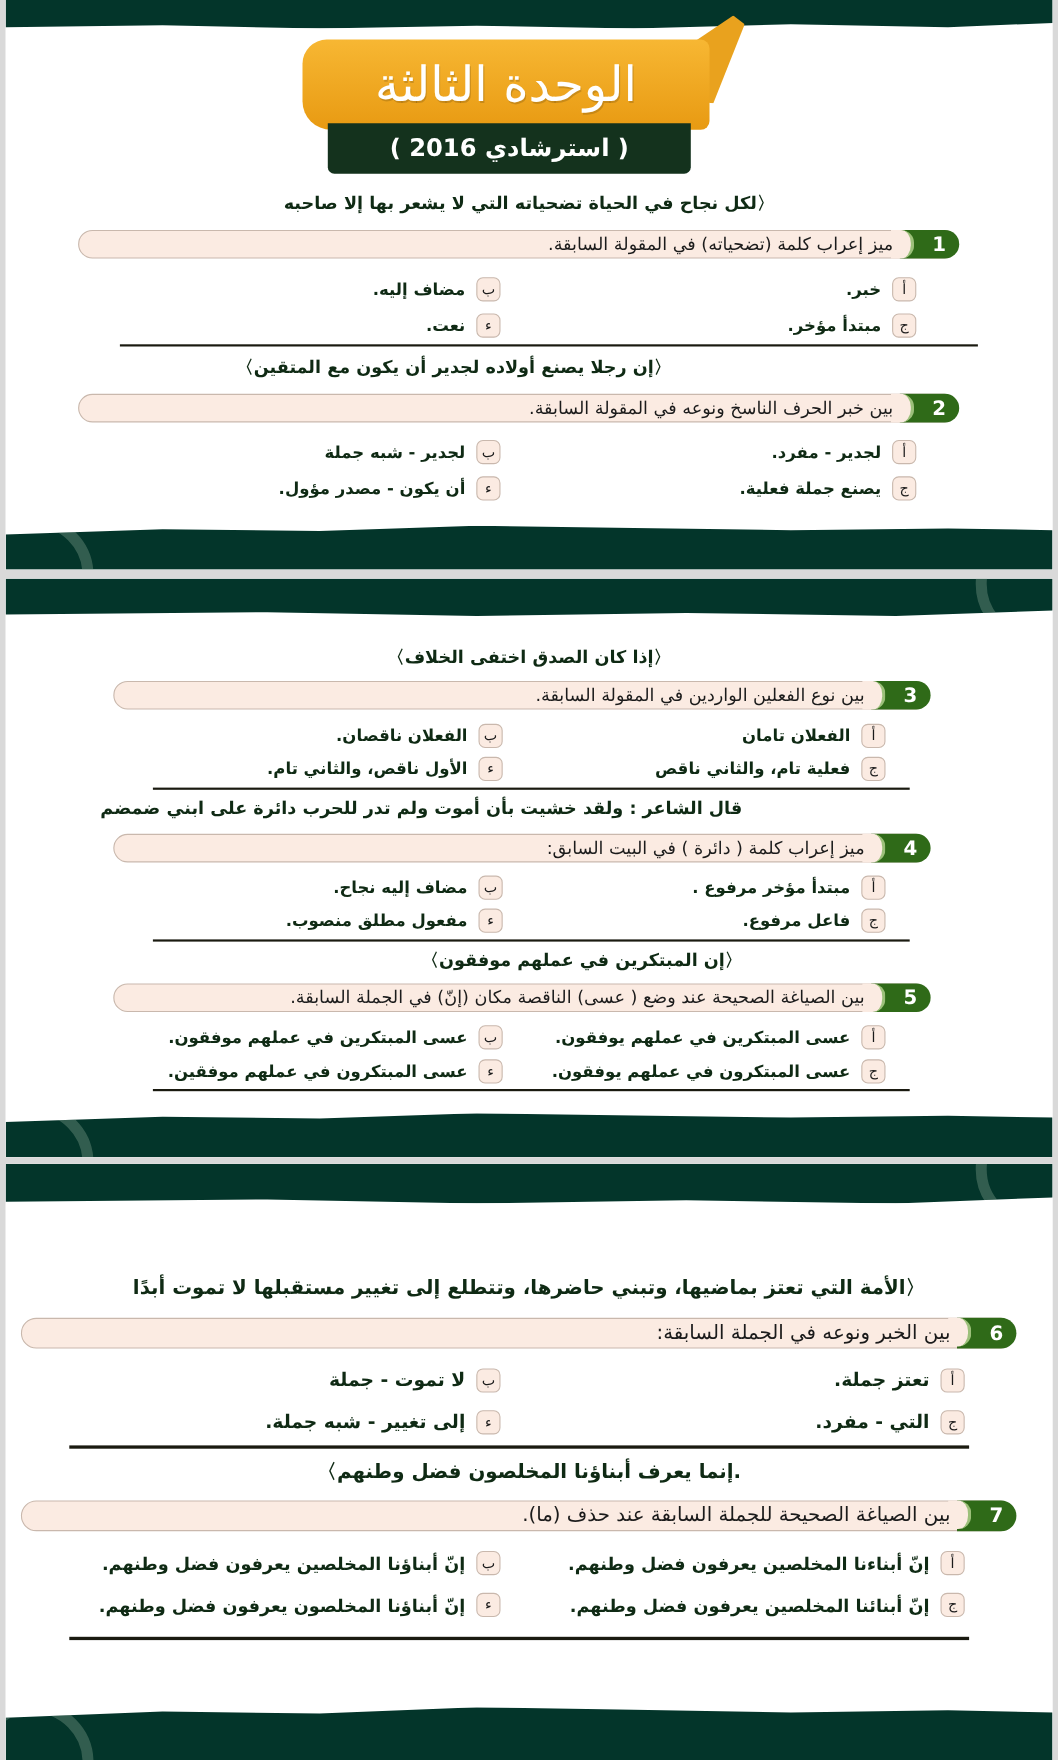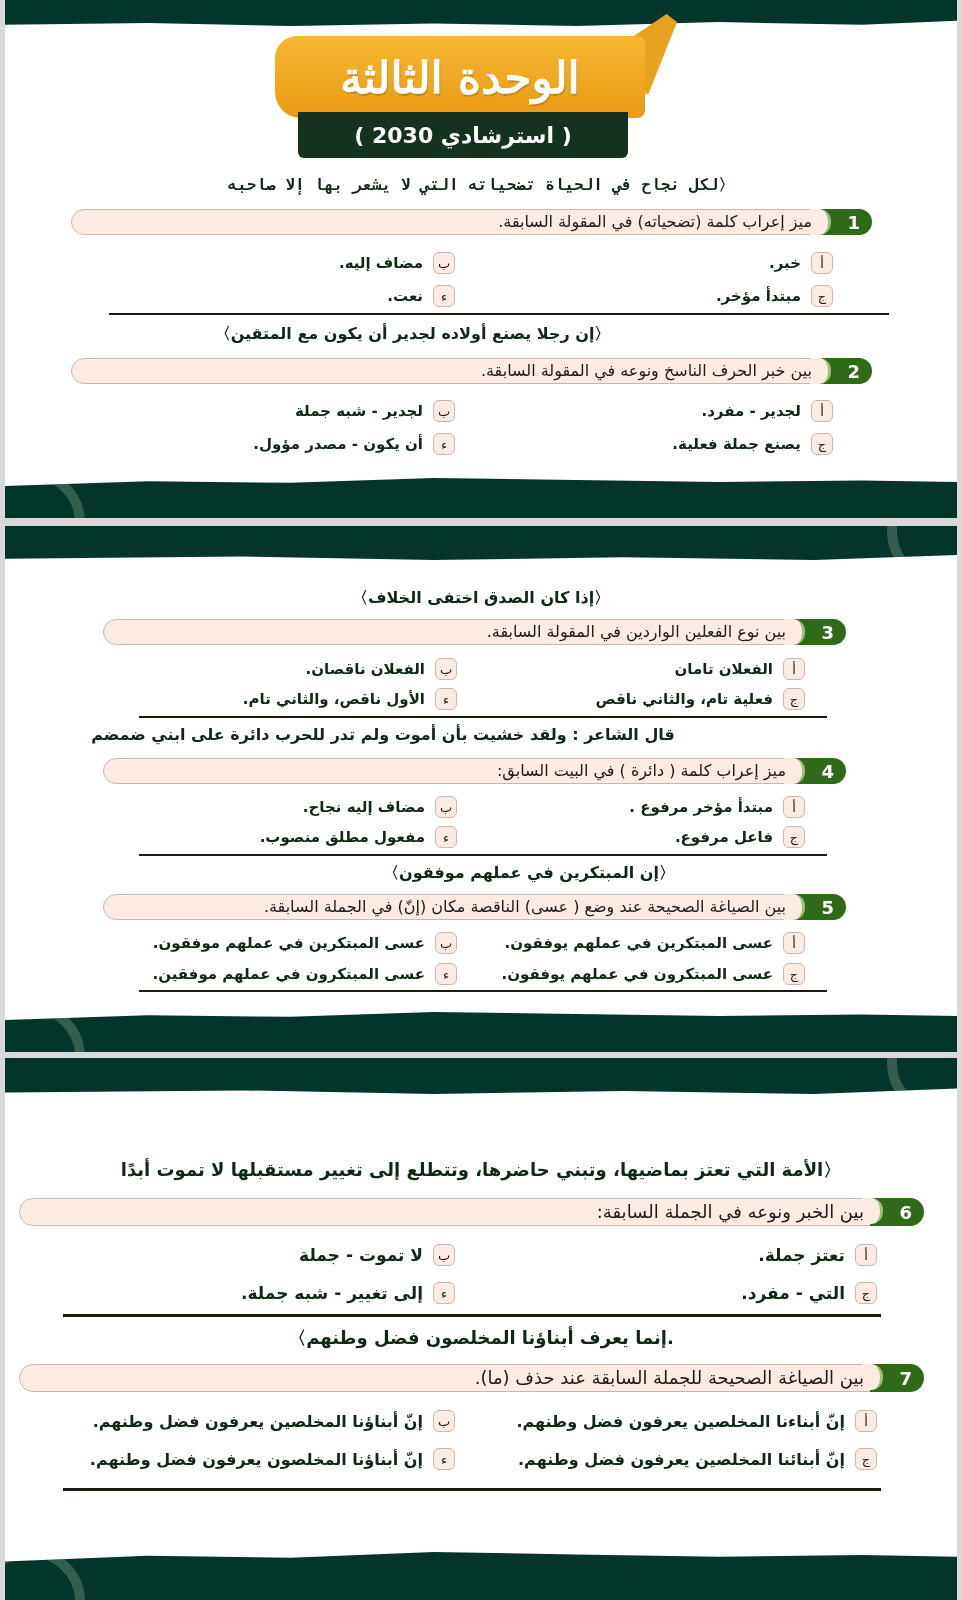--- a/index.html
+++ b/index.html
@@ -4,42 +4,42 @@
 <style>
   html,body{margin:0;padding:0;}
   body{width:962px;height:1600px;background:#d9d9d9;position:relative;overflow:hidden;font-family:"DejaVu Sans",sans-serif;}
   .page{position:absolute;left:5px;width:952px;background:#ffffff;overflow:hidden;}
   .band{position:absolute;left:0;width:100%;background:#03352a;}
   .band-top{top:0;height:26px;clip-path:polygon(0 0,100% 0,100% 80%,90% 95%,75% 85%,60% 100%,45% 90%,30% 100%,15% 88%,0 95%);}
   .band-bottom{bottom:0;clip-path:polygon(0 20%,15% 8%,30% 12%,45% 0,60% 5%,75% 10%,90% 6%,100% 10%,100% 100%,0 100%);}
   .band .orn{position:absolute;width:90px;height:90px;border-radius:50%;border:10px solid rgba(140,170,150,0.35);}
   .ribbon{position:absolute;left:270px;top:36px;width:370px;height:82px;background:linear-gradient(#f7b733,#e89a12);border-radius:22px 8px 8px 26px;}
   .ribbon-tail{position:absolute;left:620px;top:14px;width:52px;height:80px;background:#e9a21e;clip-path:polygon(80% 0,100% 10%,45% 100%,0 95%,0 35%);}
-  .ribbon-title{position:absolute;left:270px;top:36px;width:370px;height:82px;display:flex;align-items:center;justify-content:center;color:#fff;font-family:"DejaVu Serif",serif;font-weight:bold;font-size:44px;direction:rtl;text-shadow:1px 2px 0 rgba(0,0,0,0.15);}
+  .ribbon-title{position:absolute;left:270px;top:36px;width:370px;height:82px;display:flex;align-items:center;justify-content:center;color:#fff;font-family:"DejaVu Serif",serif;font-weight:normal;font-size:44px;direction:rtl;text-shadow:1px 2px 0 rgba(0,0,0,0.15);}
   .subtitle{position:absolute;left:293px;top:112px;width:330px;height:46px;background:#14321d;border-radius:0 0 6px 6px;color:#fff;display:flex;align-items:center;justify-content:center;font-weight:bold;font-size:22px;direction:rtl;}
   .quote{position:absolute;direction:rtl;text-align:center;font-weight:bold;color:#0f2a14;font-size:16px;white-space:nowrap;}
   .qbar{position:absolute;height:26px;background:#fbebe2;border:1px solid #c9b8ad;border-radius:14px;box-sizing:border-box;}
   .qnum{position:absolute;top:-1px;right:-2px;height:26px;width:54px;background:#2f6a18;border-radius:0 14px 14px 0;color:#fff;font-weight:bold;font-size:18px;display:flex;align-items:center;justify-content:flex-end;padding-right:12px;box-sizing:border-box;}
   .qnum::before{content:"";position:absolute;left:-8px;top:0;width:18px;height:26px;background:#fbebe2;border-radius:0 12px 12px 0;border-right:3px solid #9cc07a;}
   .qtext{position:absolute;top:0;right:58px;height:24px;line-height:24px;direction:rtl;font-size:16px;color:#1b1b1b;white-space:nowrap;}
   .opt{position:absolute;direction:rtl;display:flex;align-items:center;gap:10px;font-weight:bold;font-size:15px;color:#0f2a14;white-space:nowrap;}
   .opt .key{display:inline-flex;width:20px;height:20px;align-items:center;justify-content:center;background:#fbebe2;border:1px solid #c9b8ad;border-radius:6px;font-size:13px;font-weight:normal;color:#1b1b1b;}
   .rule{position:absolute;height:2px;background:#1a1a10;}
 </style>
 </head>
 <body>
 
 <div class="page" style="top:0;height:518px;">
   <div class="band band-top"></div>
   <div class="ribbon-tail"></div>
   <div class="ribbon"></div>
   <div class="ribbon-title">الوحدة الثالثة</div>
-  <div class="subtitle">( استرشادي 2030 )</div>
-
-  <div class="quote" style="left:0;width:952px;top:175px;font-family:Liberation Mono, monospace;">〈لكل نجاح في الحياة تضحياته التي لا يشعر بها إلا صاحبه</div>
+  <div class="subtitle">( استرشادي 2016 )</div>
+
+  <div class="quote" style="left:0;width:952px;top:175px;">〈لكل نجاح في الحياة تضحياته التي لا يشعر بها إلا صاحبه</div>
   <div class="qbar" style="left:66px;top:209px;width:800px;">
     <div class="qnum">1</div>
     <div class="qtext">ميز إعراب كلمة (تضحياته) في المقولة السابقة.</div>
   </div>
   <div class="opt" style="right:124px;top:252px;">
       <span class="key">أ</span>
       <span>خبر.</span>
     </div>
   <div class="opt" style="right:502px;top:252px;">
       <span class="key">ب</span>

